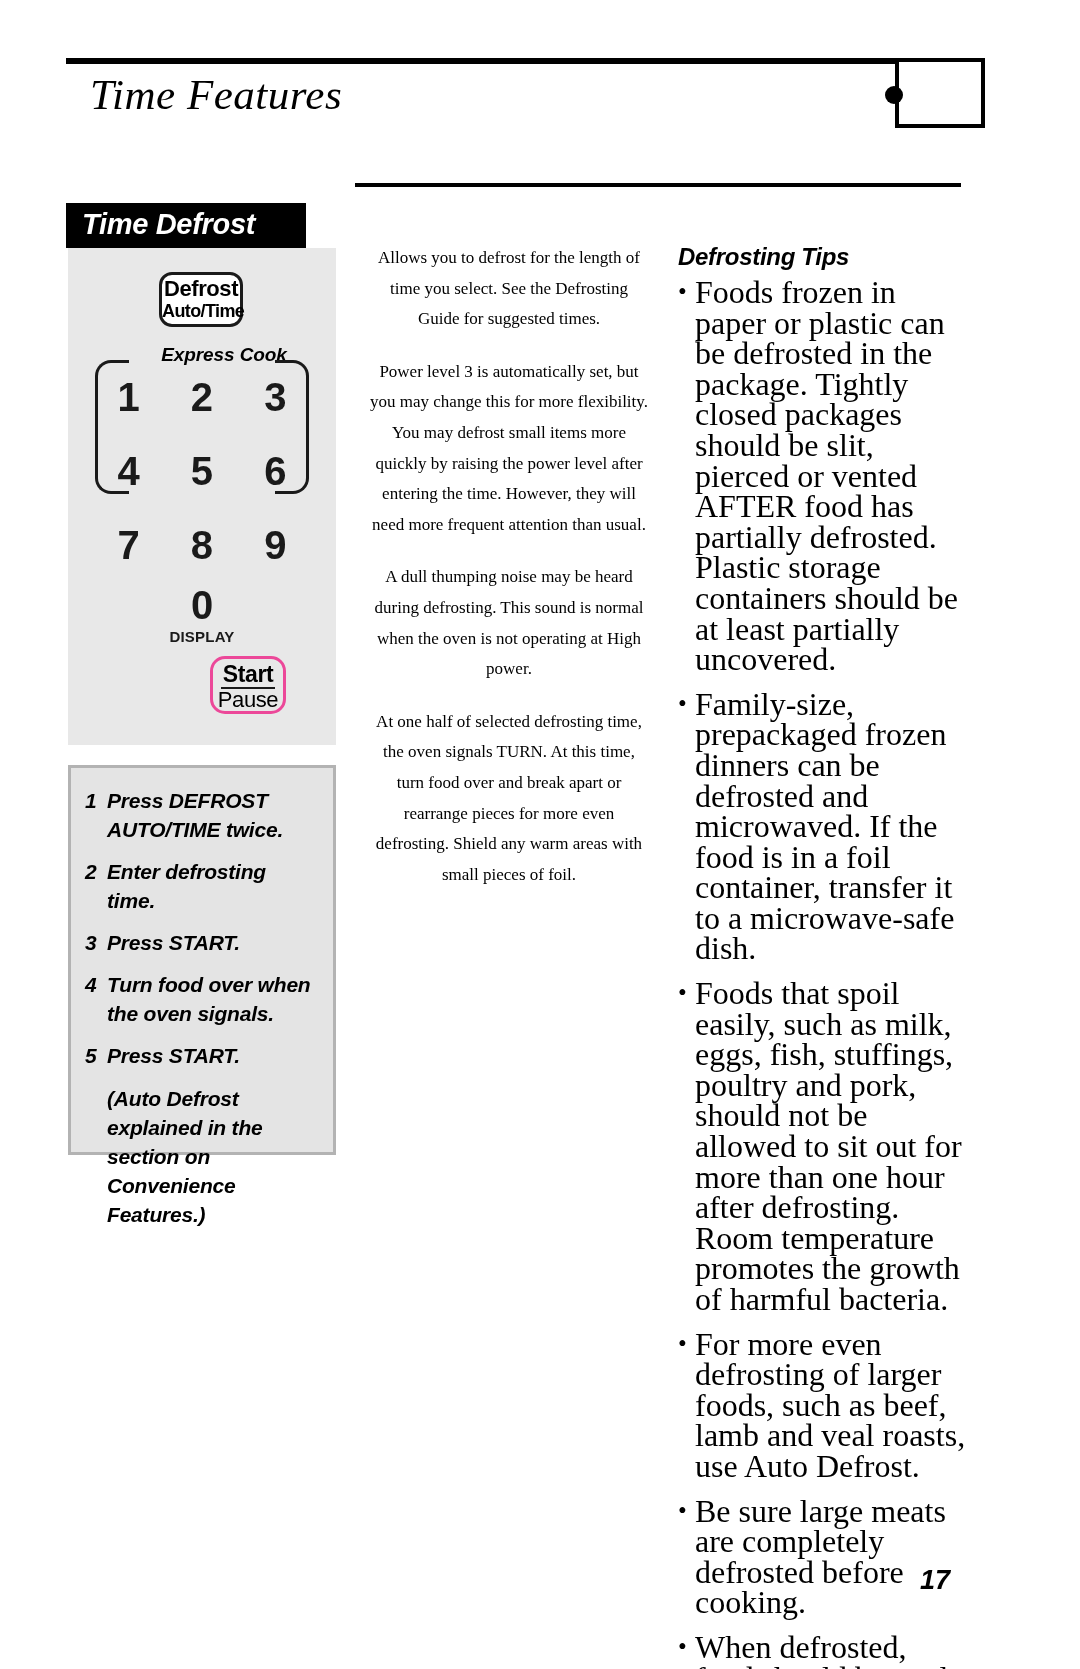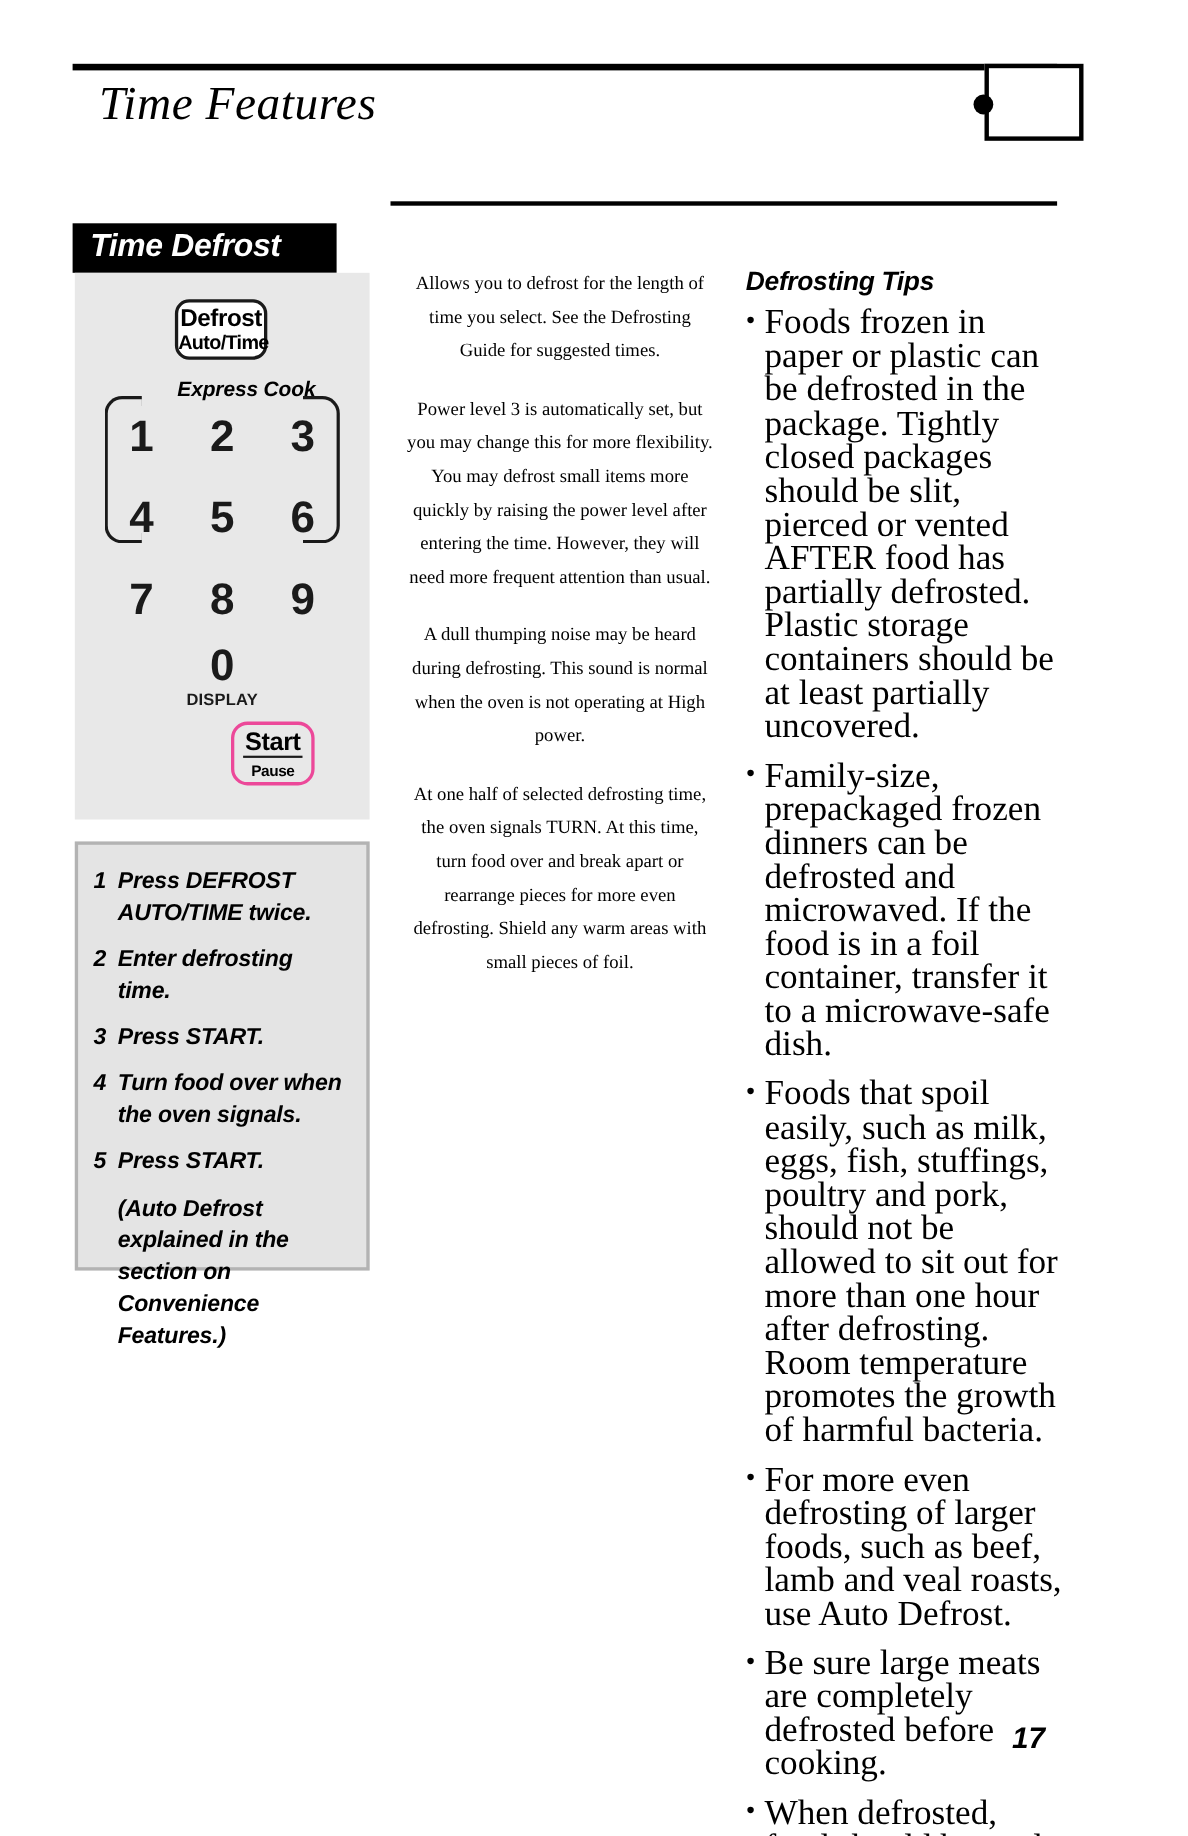--- a/index.html
+++ b/index.html
@@ -235,22 +235,22 @@
     font-size: 23px;
     line-height: 26px;
     margin-top: 2px;
     letter-spacing: -0.4px;
     border-bottom: 2px solid #1a1a1a;
     display: inline-block;
     padding: 0 2px;
   }
   .btn-start .s2 {
     font-family: "Liberation Sans", sans-serif;
-    font-weight: bold;
-    font-size: 14px;
+    font-weight: normal;
+    font-size: 22px;
     line-height: 22px;
     letter-spacing: -0.4px;
   }
 
   
   .steps-box {
     position: absolute;
     left: 68px;
     top: 765px;
     width: 268px;

